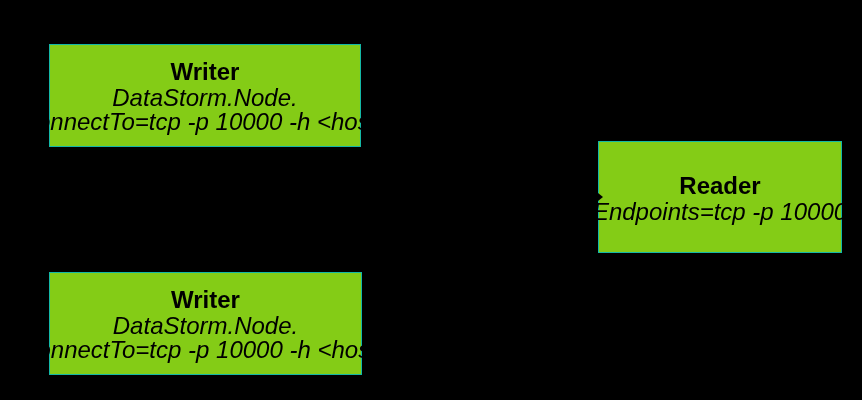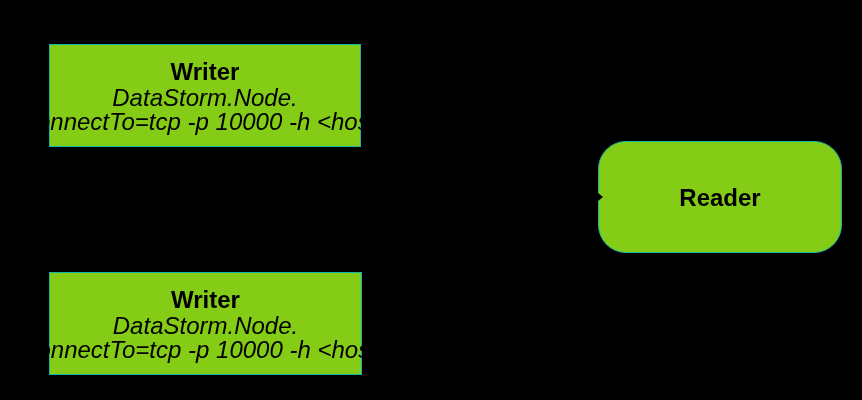--- a/index.html
+++ b/index.html
@@ -34,21 +34,21 @@
     white-space: nowrap;
   }
   .node-line {
     font-style: italic;
     font-size: 24px;
     line-height: 24px;
     white-space: nowrap;
   }
   #node-writer-top    { left: 49px;  top: 44px;  width: 312px; height: 103px; }
   #node-writer-bottom { left: 49px;  top: 272px; width: 313px; height: 103px; }
-  #node-reader        { left: 598px; top: 141px; width: 244px; height: 112px; border-radius: 28px; }
+  #node-reader        { left: 598px; top: 141px; width: 244px; height: 112px; }
   
   .arrow-tip {
     position: absolute;
     left: -1px;
     top: 51px;
     width: 0;
     height: 0;
     border-top: 4px solid transparent;
     border-bottom: 4px solid transparent;
     border-left: 5px solid #000000;
@@ -61,20 +61,21 @@
 
   <div class="node" id="node-writer-top">
     <div class="node-title">Writer</div>
     <div class="node-line">DataStorm.Node.</div>
     <div class="node-line">ConnectTo=tcp -p 10000 -h &lt;host&gt;</div>
   </div>
 
   <div class="node" id="node-reader">
     <span class="arrow-tip"></span>
     <div class="node-title">Reader</div>
+    <div class="node-line">Endpoints=tcp -p 10000</div>
   </div>
 
   <div class="node" id="node-writer-bottom">
     <div class="node-title">Writer</div>
     <div class="node-line">DataStorm.Node.</div>
     <div class="node-line">ConnectTo=tcp -p 10000 -h &lt;host&gt;</div>
   </div>
 
 </div>
 

